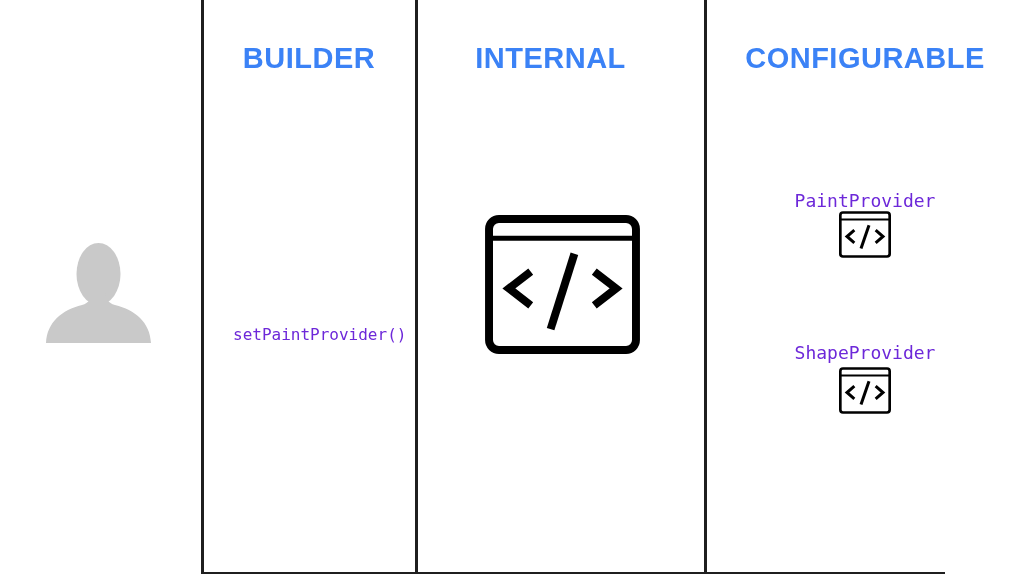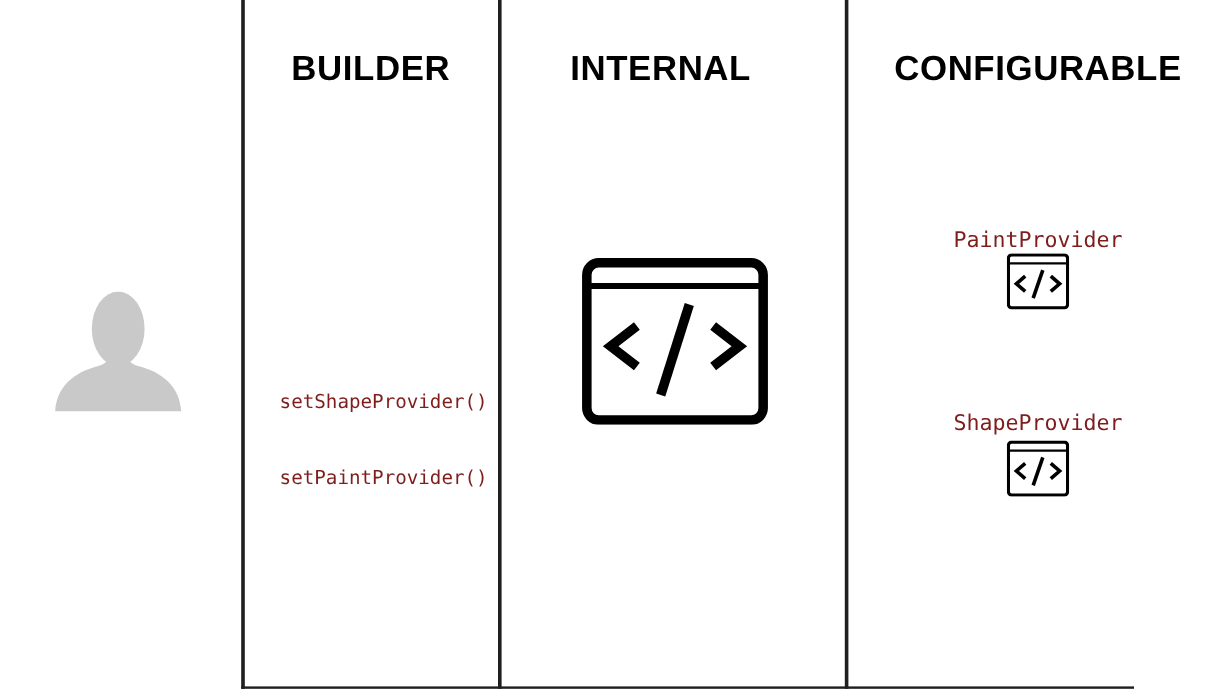--- a/index.html
+++ b/index.html
@@ -33,28 +33,28 @@
   }
 
   
   .col-header {
     position: absolute;
     top: 42px;
     text-align: center;
     font-weight: bold;
     font-size: 29px;
     letter-spacing: 0.5px;
-    color: #000000;
+    color: #3b82f6;
   }
   .col-header.builder      { left: 203px; width: 212px; }
   .col-header.internal     { left: 407px; width: 287px; }
   .col-header.configurable { left: 706px; width: 318px; }
 
   
-  .mono { font-family: "DejaVu Sans Mono", monospace; color: #7f1d1d; }
+  .mono { font-family: "DejaVu Sans Mono", monospace; color: #6d28d9; }
   .build-method {
     position: absolute;
     left: 219px;
     top: 240px;
     font-size: 25px;
     line-height: 1.1;
   }
   .sub-methods {
     position: absolute;
     left: 233px;
@@ -113,21 +113,20 @@
   <div class="col-header internal">INTERNAL</div>
   <div class="col-header configurable">CONFIGURABLE</div>
 
   <svg class="person" viewBox="0 0 107 100" xmlns="http://www.w3.org/2000/svg" aria-hidden="true">
     <ellipse cx="53.5" cy="31" rx="22" ry="31" fill="#c9c9c9"></ellipse>
     <path d="M 1,100 C 2,79 17,67 37,62 C 44,60 46.5,56 46.5,48
              L 60.5,48 C 60.5,56 63,60 70,62 C 90,67 105,79 106,100 Z" fill="#c9c9c9"></path>
   </svg>
 
   <div class="sub-methods mono">
-    <div>setShapeProvider()</div>
     <div>setPaintProvider()</div>
   </div>
 
   <svg class="big-code-icon" viewBox="0 0 156 140" xmlns="http://www.w3.org/2000/svg" aria-hidden="true">
     <rect x="4" y="4" width="148" height="132" rx="10" fill="none" stroke="#000" stroke-width="8"></rect>
     <line x1="4" y1="23.5" x2="152" y2="23.5" stroke="#000" stroke-width="5"></line>
     <polyline points="46,57 24,74 46,91" fill="none" stroke="#000" stroke-width="8" stroke-linejoin="miter"></polyline>
     <polyline points="110,57 132,74 110,91" fill="none" stroke="#000" stroke-width="8" stroke-linejoin="miter"></polyline>
     <line x1="90" y1="39" x2="66" y2="115" stroke="#000" stroke-width="8"></line>
   </svg>

